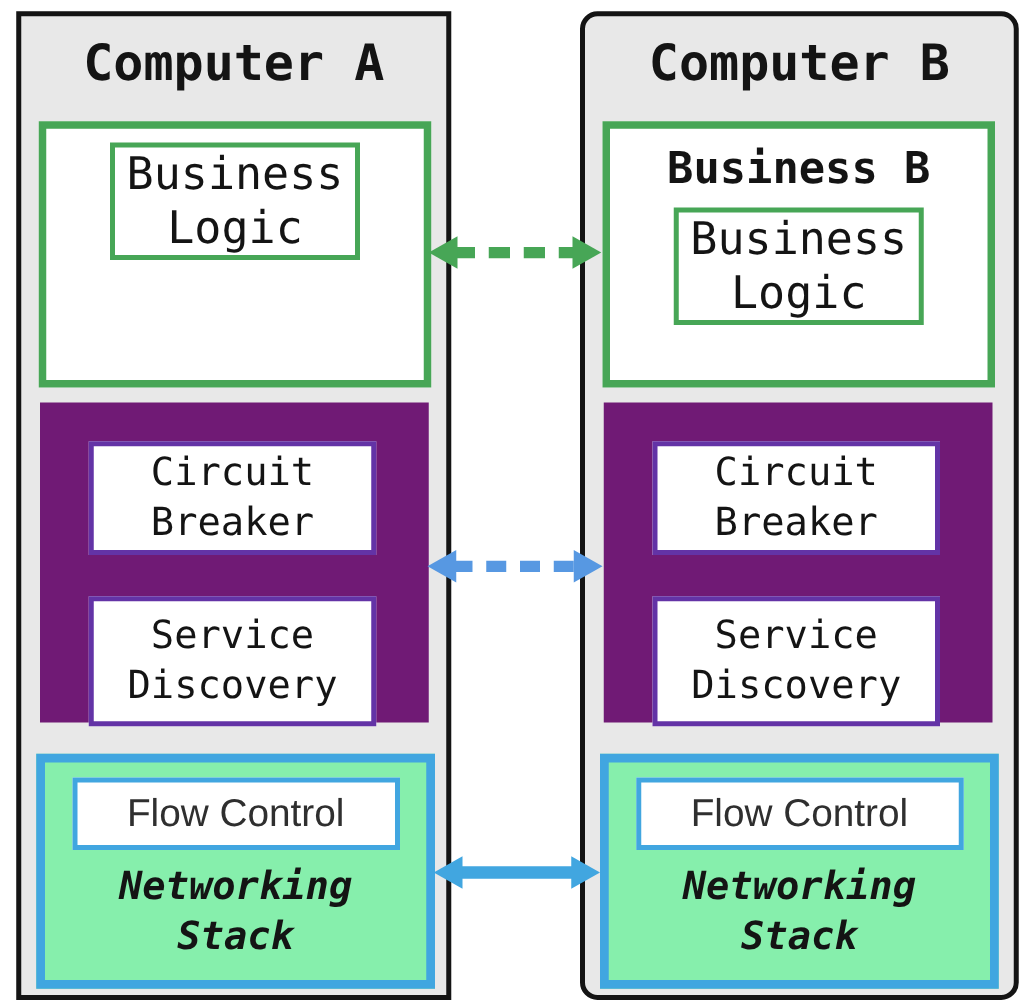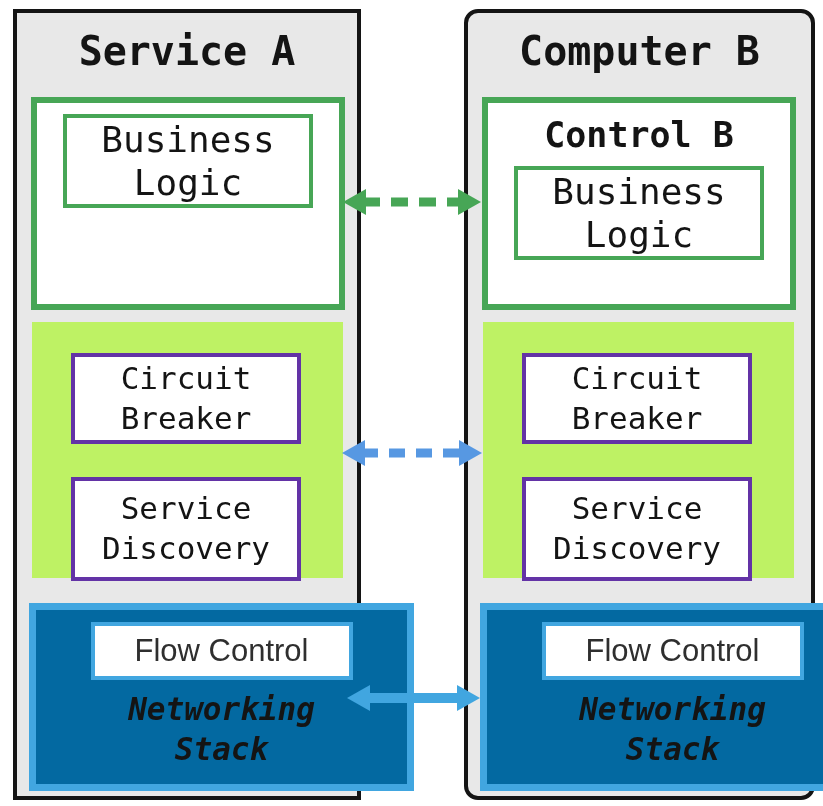--- a/index.html
+++ b/index.html
@@ -41,59 +41,59 @@
   }
   .service-title {
     margin-top: 12px;
     text-align: center;
     font-size: 35px;
     font-weight: bold;
     white-space: nowrap;
   }
   .logic-box {
     margin: 11px auto 0;
-    width: 250px;
+    width: 200px;
     min-height: 84px;
     border: 4px solid #47a656;
     background: #ffffff;
     box-sizing: border-box;
     display: flex; align-items: center; justify-content: center;
     text-align: center;
     font-size: 36px;
     line-height: 1.2;
   }
   .logic-box .wrap-text { width: 220px; }
 
   .middleware-box {
     position: absolute;
     left: 15px; top: 309px;
     width: 311px; height: 256px;
-    background: #bef264;
+    background: #701a75;
   }
   .mw-component {
     position: absolute;
     left: 39px;
     width: 230px;
     background: #ffffff;
     border: 4px solid #6333a6;
     box-sizing: border-box;
     display: flex; align-items: center; justify-content: center;
     text-align: center;
     font-size: 31px;
     line-height: 1.28;
   }
   .mw-component .wrap-text { width: 190px; }
   .mw-component.cb { top: 31px; height: 91px; }
   .mw-component.sd { top: 155px; height: 104px; }
 
   .network-box {
     position: absolute;
     left: 12px; top: 590px;
-    width: 385px; height: 188px;
-    background: #0369a1;
+    width: 319px; height: 188px;
+    background: #86efac;
     border: 7px solid #41a6e0;
     box-sizing: border-box;
   }
   .flow-box {
     margin: 12px auto 0;
     width: 262px; height: 58px;
     border: 4px solid #41a6e0;
     background: #ffffff;
     box-sizing: border-box;
     display: flex; align-items: center; justify-content: center;
@@ -116,21 +116,21 @@
   .link-arrow.service-link   { left: 338px; top: 182px; }
   .link-arrow.middleware-link{ left: 337px; top: 433px; }
   .link-arrow.network-link   { left: 342px; top: 678px; }
 </style>
 </head>
 <body>
 
 <div class="canvas">
 
   <div class="computer a">
-    <div class="computer-title">Service A</div>
+    <div class="computer-title">Computer A</div>
 
     <div class="service-box">
       <div class="logic-box">
         <span class="wrap-text">Business Logic</span>
       </div>
     </div>
 
     <div class="middleware-box">
       <div class="mw-component cb">
         <span class="wrap-text">Circuit Breaker</span>
@@ -145,21 +145,21 @@
         <span>Flow Control</span>
       </div>
       <div class="network-title">Networking Stack</div>
     </div>
   </div>
 
   <div class="computer b">
     <div class="computer-title">Computer B</div>
 
     <div class="service-box">
-      <div class="service-title">Control B</div>
+      <div class="service-title">Business B</div>
       <div class="logic-box">
         <span class="wrap-text">Business Logic</span>
       </div>
     </div>
 
     <div class="middleware-box">
       <div class="mw-component cb">
         <span class="wrap-text">Circuit Breaker</span>
       </div>
       <div class="mw-component sd">

